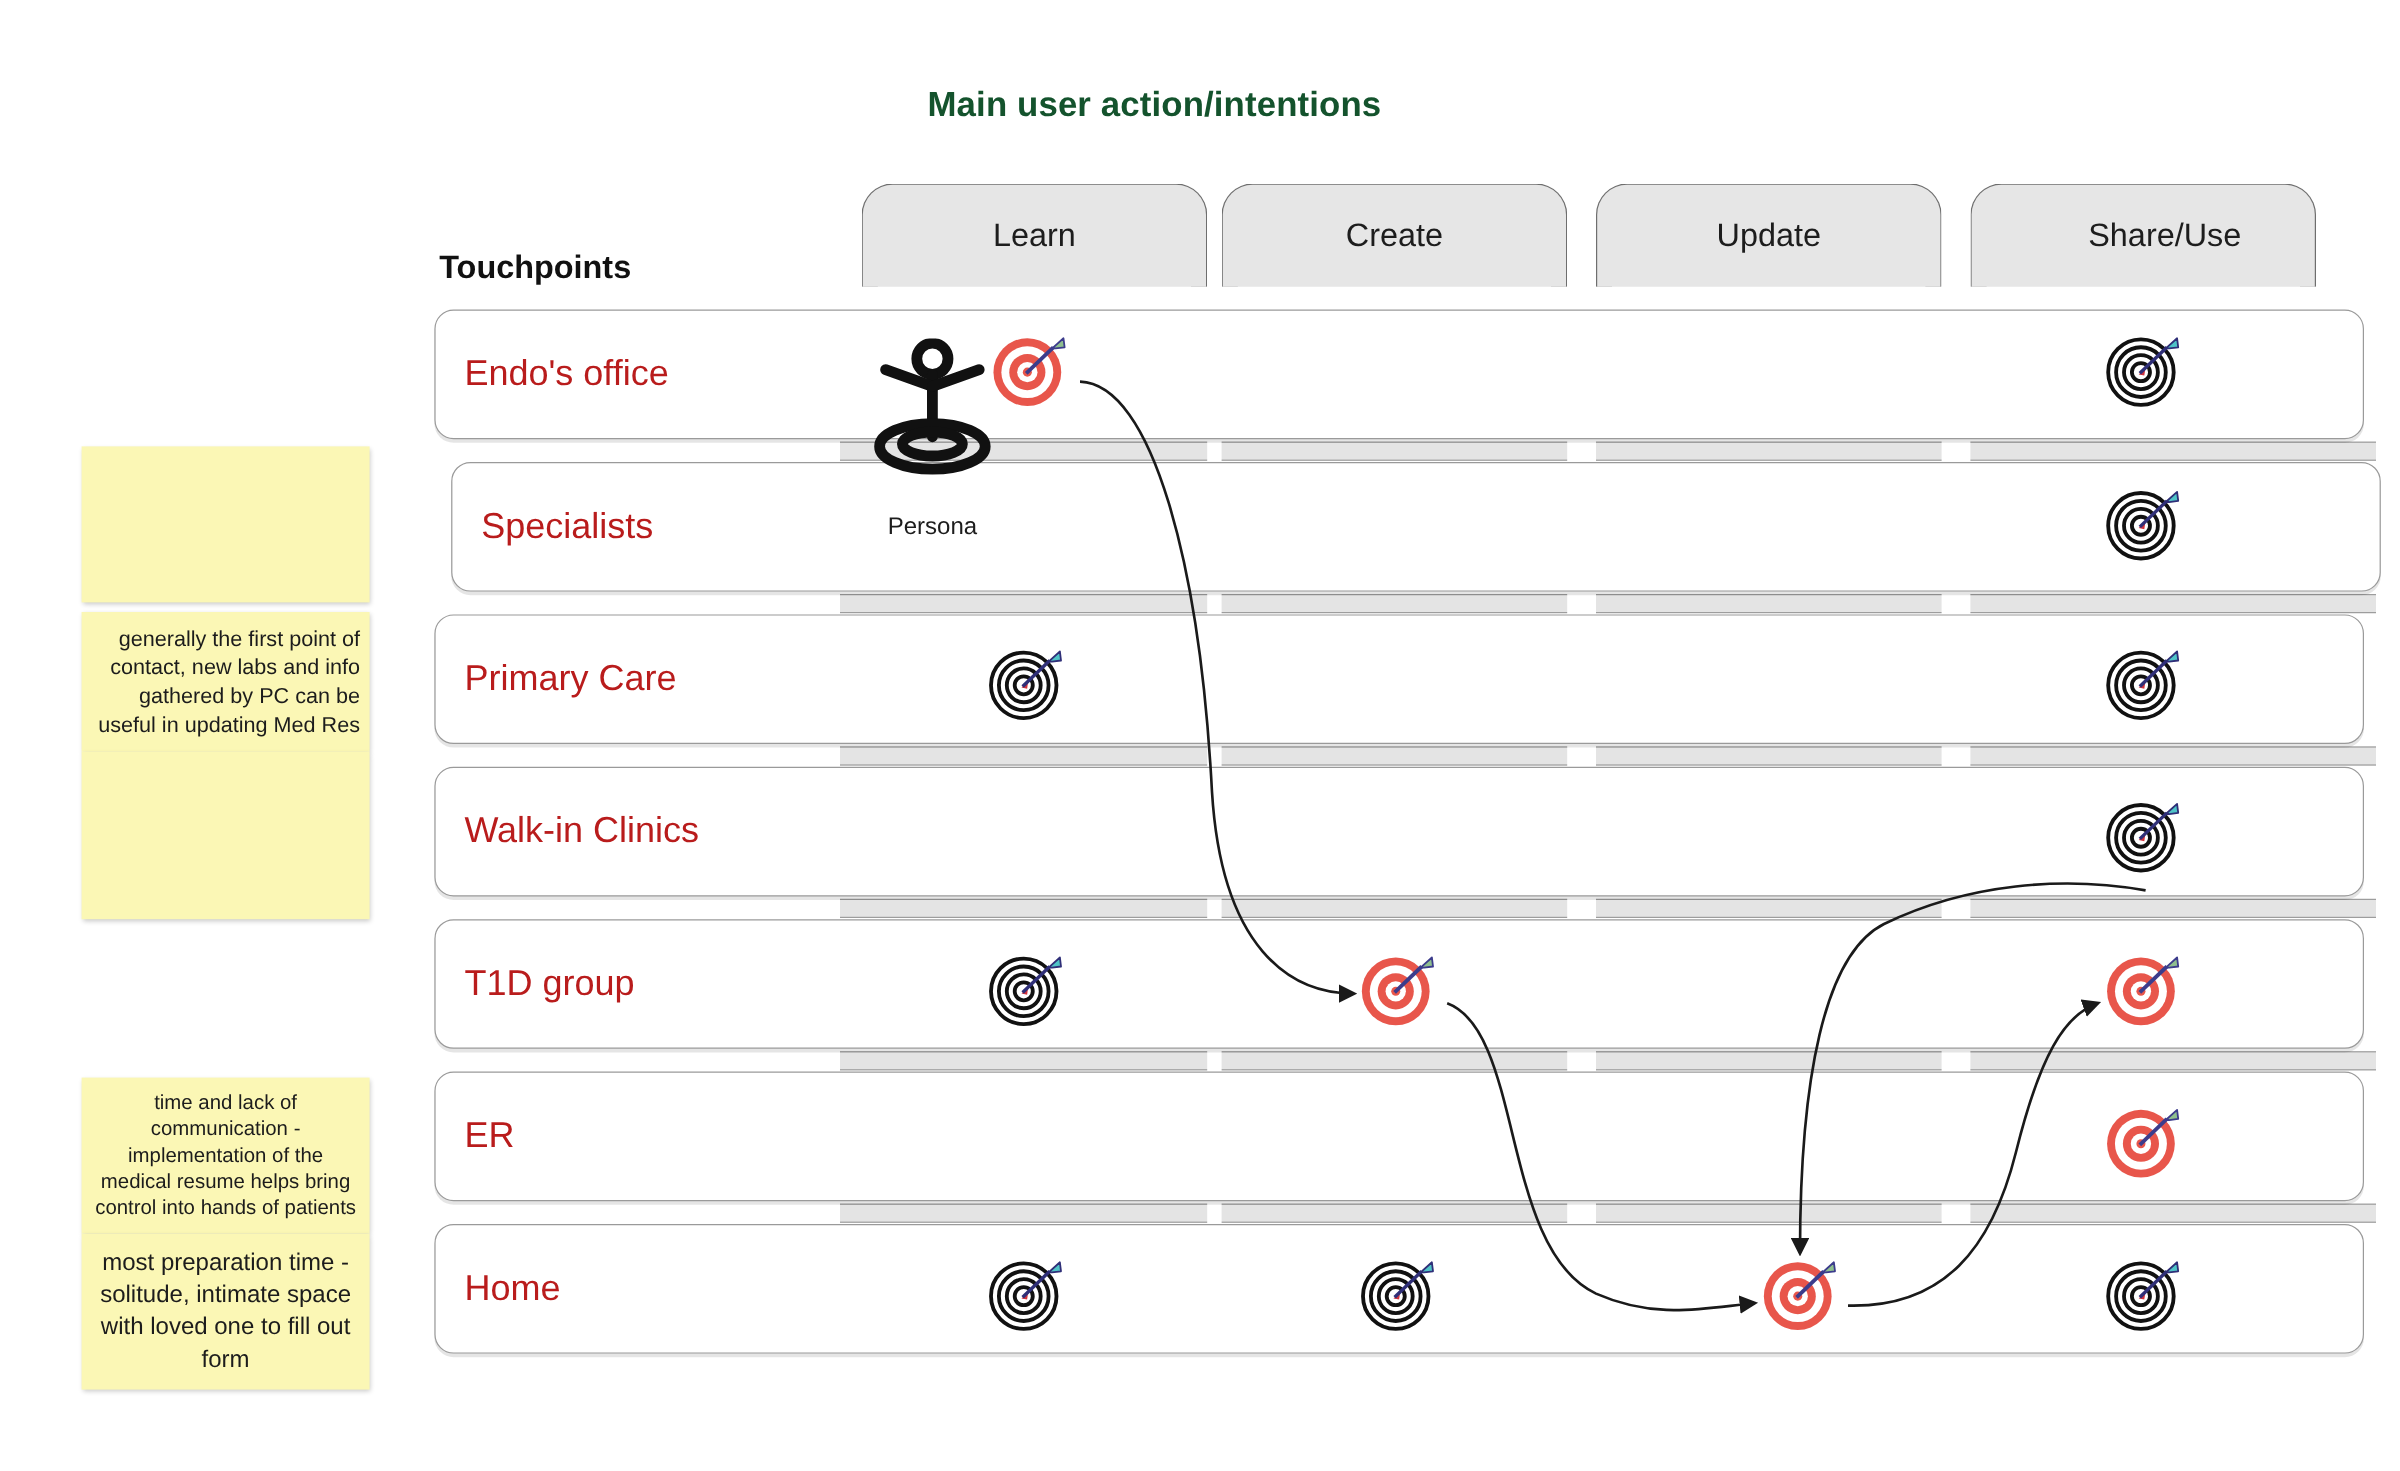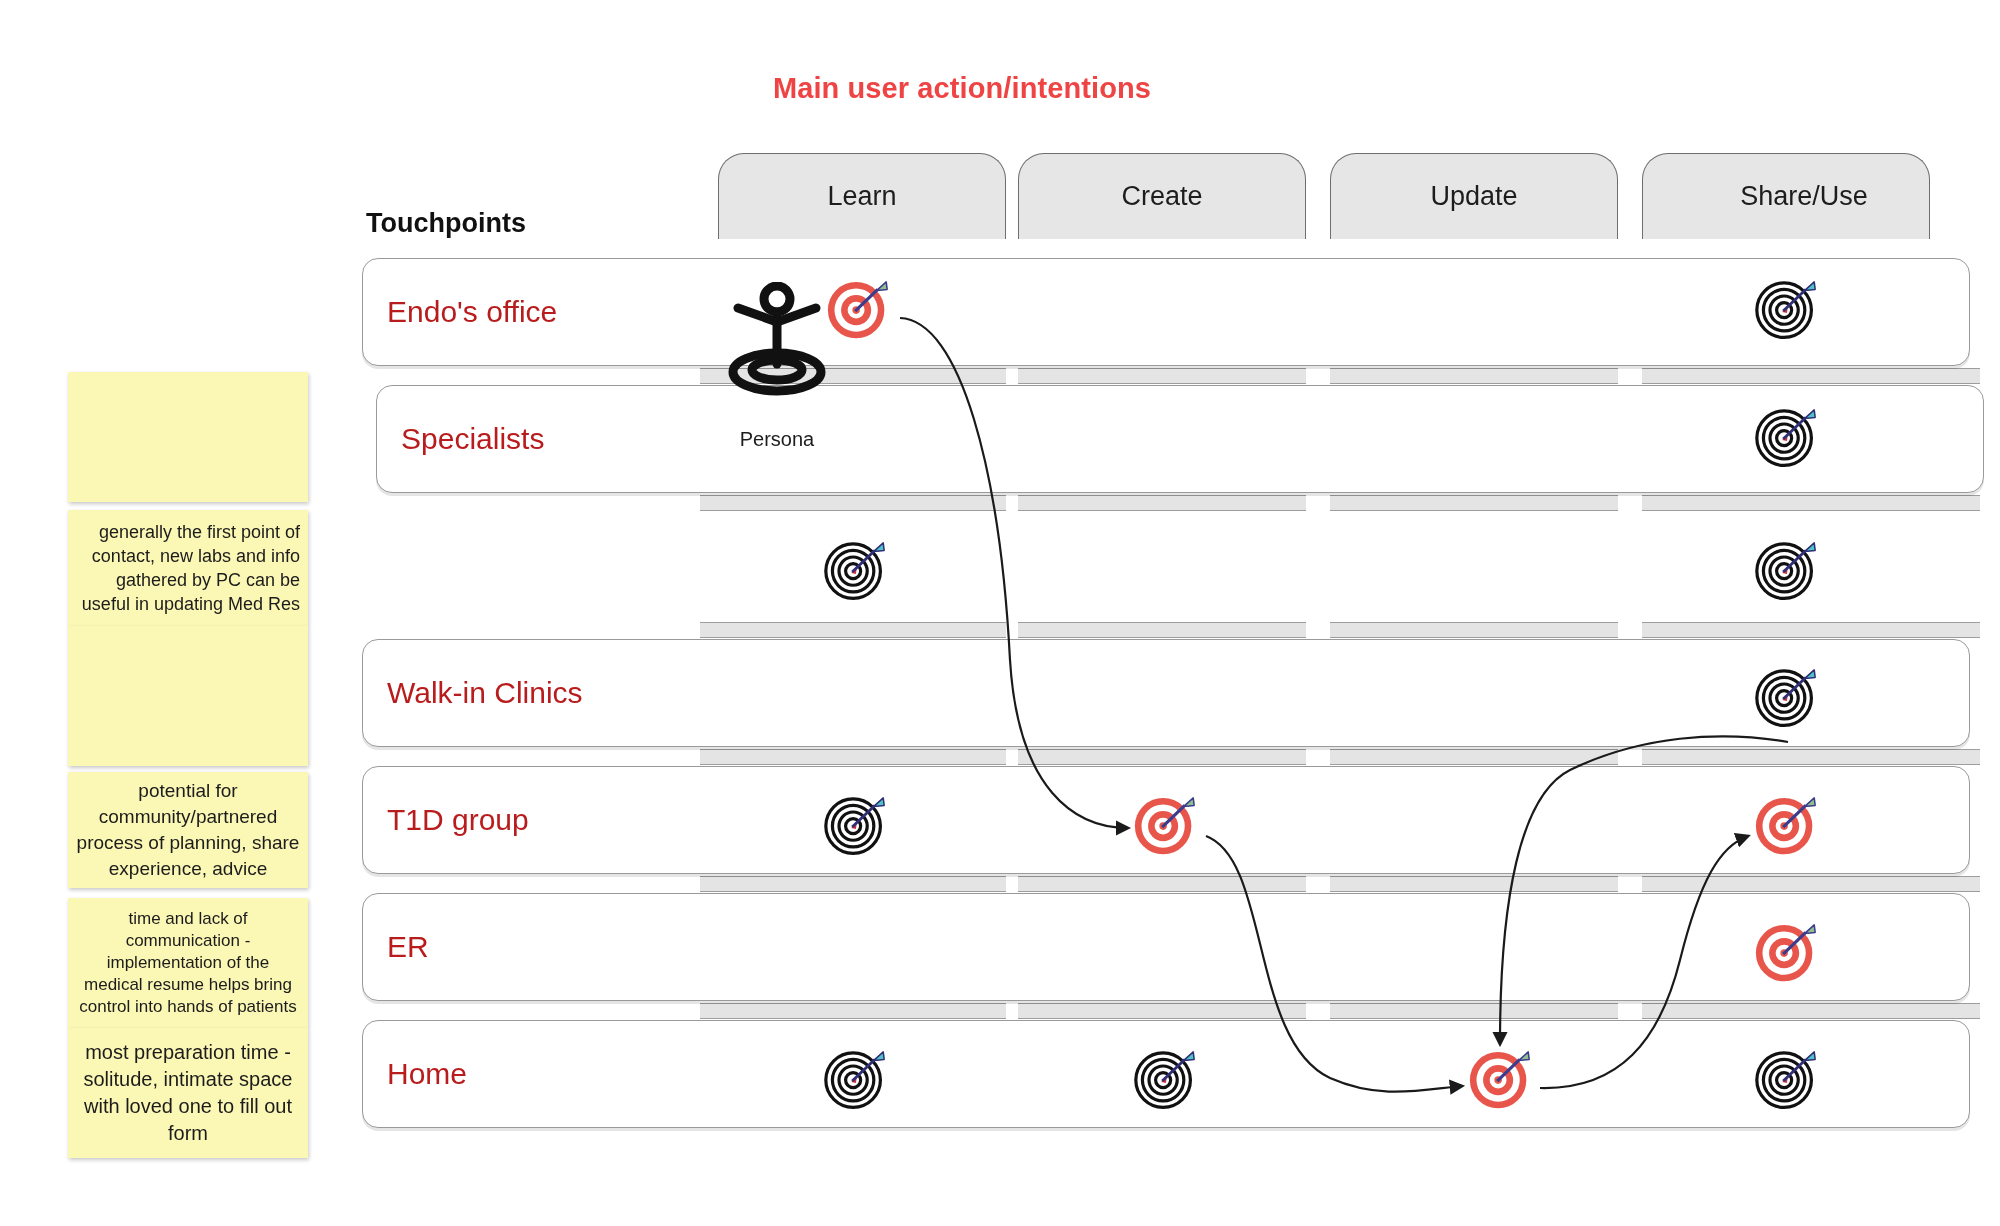--- a/index.html
+++ b/index.html
@@ -24,21 +24,21 @@
 
   
   #title {
     position: absolute;
     left: 712px;
     top: 72px;
     width: 500px;
     text-align: center;
     font-size: 29px;
     font-weight: bold;
-    color: #ef4444;
+    color: #14532d;
     letter-spacing: 0.1px;
   }
 
   
   #touchpoints-label {
     position: absolute;
     left: 366px;
     top: 192px;
     font-size: 27px;
     font-weight: bold;
@@ -185,20 +185,23 @@
   <div style="position:absolute;left:1618px;top:874px;width:24px;height:20px;background:#fff;"></div>
   <div style="position:absolute;left:1006px;top:1001px;width:12px;height:20px;background:#fff;"></div>
   <div style="position:absolute;left:1306px;top:1001px;width:24px;height:20px;background:#fff;"></div>
   <div style="position:absolute;left:1618px;top:1001px;width:24px;height:20px;background:#fff;"></div>
 
   <div class="row-lane" style="top:258px;">
     <div class="row-label">Endo's office</div>
   </div>
   <div class="row-lane" style="top:385px;margin-left:14px;">
     <div class="row-label">Specialists</div>
+  </div>
+  <div class="row-lane" style="top:512px;">
+    <div class="row-label">Primary Care</div>
   </div>
   <div class="row-lane" style="top:639px;">
     <div class="row-label">Walk-in Clinics</div>
   </div>
   <div class="row-lane" style="top:766px;">
     <div class="row-label">T1D group</div>
   </div>
   <div class="row-lane" style="top:893px;">
     <div class="row-label">ER</div>
   </div>
@@ -302,23 +305,20 @@
   </svg>
   <div id="persona-label">Persona</div>
 
   <div class="sticky" style="top:372px; height:130px;"></div>
 
   <div class="sticky" style="top:510px; height:116px; font-size:18px; line-height:24px;text-align:right;">
     <span class="sticky-text">generally the first point of contact, new labs and info gathered by PC can be useful in updating Med Res</span>
   </div>
   <div class="sticky" style="top:626px; height:140px;"></div>
 
-  <div class="sticky" style="top:772px; height:116px; font-size:19px; line-height:26px;">
-    <span class="sticky-text">potential for community/partnered process of planning, share experience, advice</span>
-  </div>
 
   <div class="sticky" style="top:898px; height:130px; font-size:17px; line-height:22px;">
     <span class="sticky-text">time and lack of communication - implementation of the medical resume helps bring control into hands of patients</span>
   </div>
 
   <div class="sticky" style="top:1028px; height:130px; font-size:20px; line-height:27px;">
     <span class="sticky-text">most preparation time - solitude, intimate space with loved one to fill out form</span>
   </div>
 
 </div>

